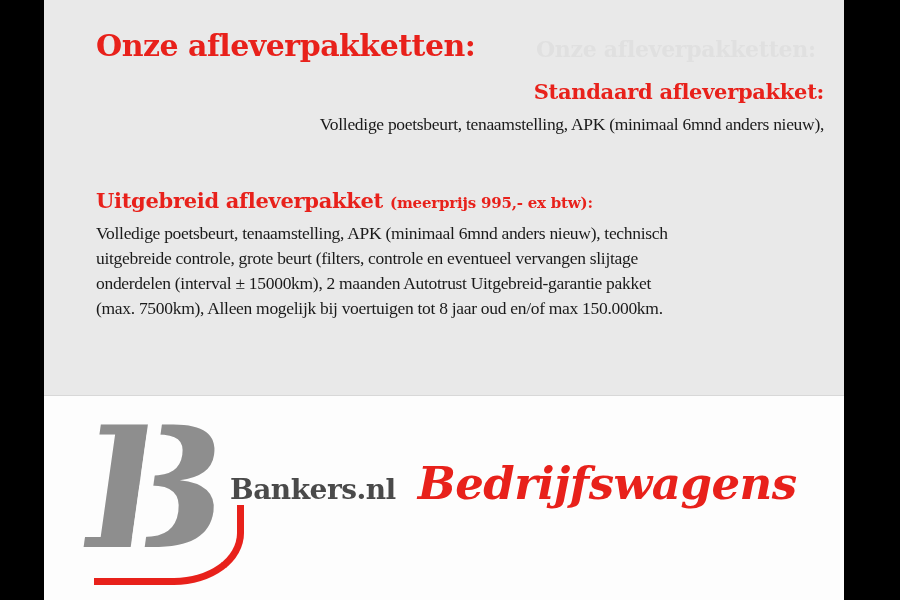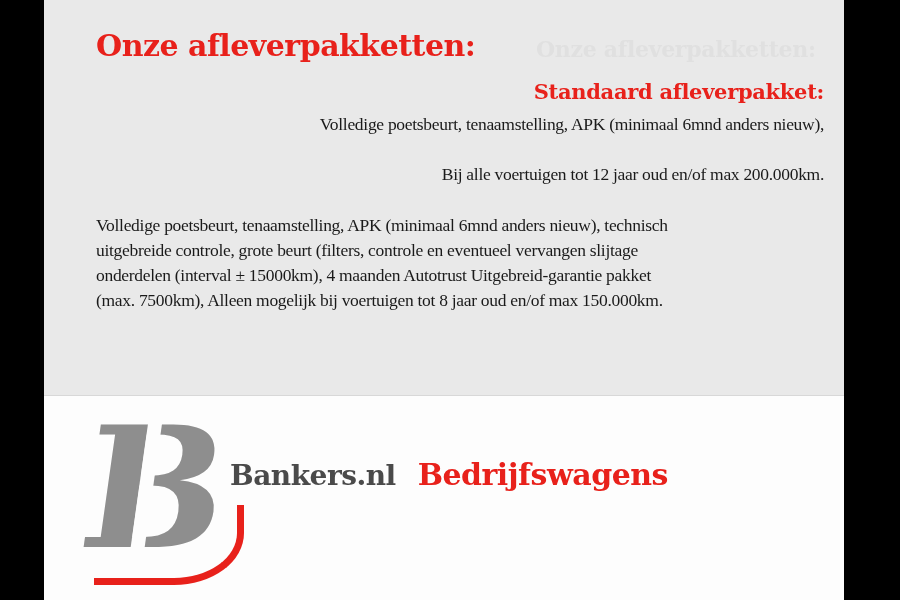--- a/index.html
+++ b/index.html
@@ -153,21 +153,22 @@
   .brand .dark {
     font-family: "DejaVu Serif", serif;
     font-weight: bold;
     font-size: 28px;
     color: #4a4a4a;
     letter-spacing: -0.5px;
   }
   .brand .red {
     font-family: "DejaVu Serif", serif;
     font-weight: bold;
-    font-size: 30px;
+    font-style: italic;
+    font-size: 45px;
     color: #e8211b;
     letter-spacing: -0.5px;
     margin-left: 18px;
     margin-top: 40px;
   }
 </style>
 </head>
 <body>
 
 <div class="page">
@@ -177,29 +178,32 @@
 
     <div class="content">
 
       <h1 class="title">Onze afleverpakketten:</h1>
 
       <div class="block-standard">
         <h2 class="sub">Standaard afleverpakket:</h2>
         <p class="body-text">
           <span>Volledige poetsbeurt, tenaamstelling, APK (minimaal 6mnd anders nieuw),</span><br>
           <br>
-          <span>Bij alle voertuigen tot 12 jaar oud en/of max 200.000km.</span>
         </p>
       </div>
 
       <div class="block-uitgebreid">
+        <h2 class="sub">
+          <span>Uitgebreid afleverpakket</span>
+          <span class="note">(meerprijs 995,- ex btw):</span>
+        </h2>
         <p class="body-text">
           <span>Volledige poetsbeurt, tenaamstelling, APK (minimaal 6mnd anders nieuw), technisch</span><br>
           <b>uitgebreide</b><span> controle, </span><b>grote beurt</b><span> (filters, controle en eventueel vervangen slijtage</span><br>
-          <span>onderdelen (interval ± 15000km), 4 maanden Autotrust Uitgebreid-garantie pakket</span><br>
+          <span>onderdelen (interval ± 15000km), 2 maanden Autotrust Uitgebreid-garantie pakket</span><br>
           <span>(max. 7500km), Alleen mogelijk bij voertuigen tot 8 jaar oud en/of max 150.000km.</span>
         </p>
       </div>
 
     </div>
 
     <div class="sheet-bottom">
       <div class="footer">
         <div class="logo-mark">
           <div class="logo-b">B</div>

